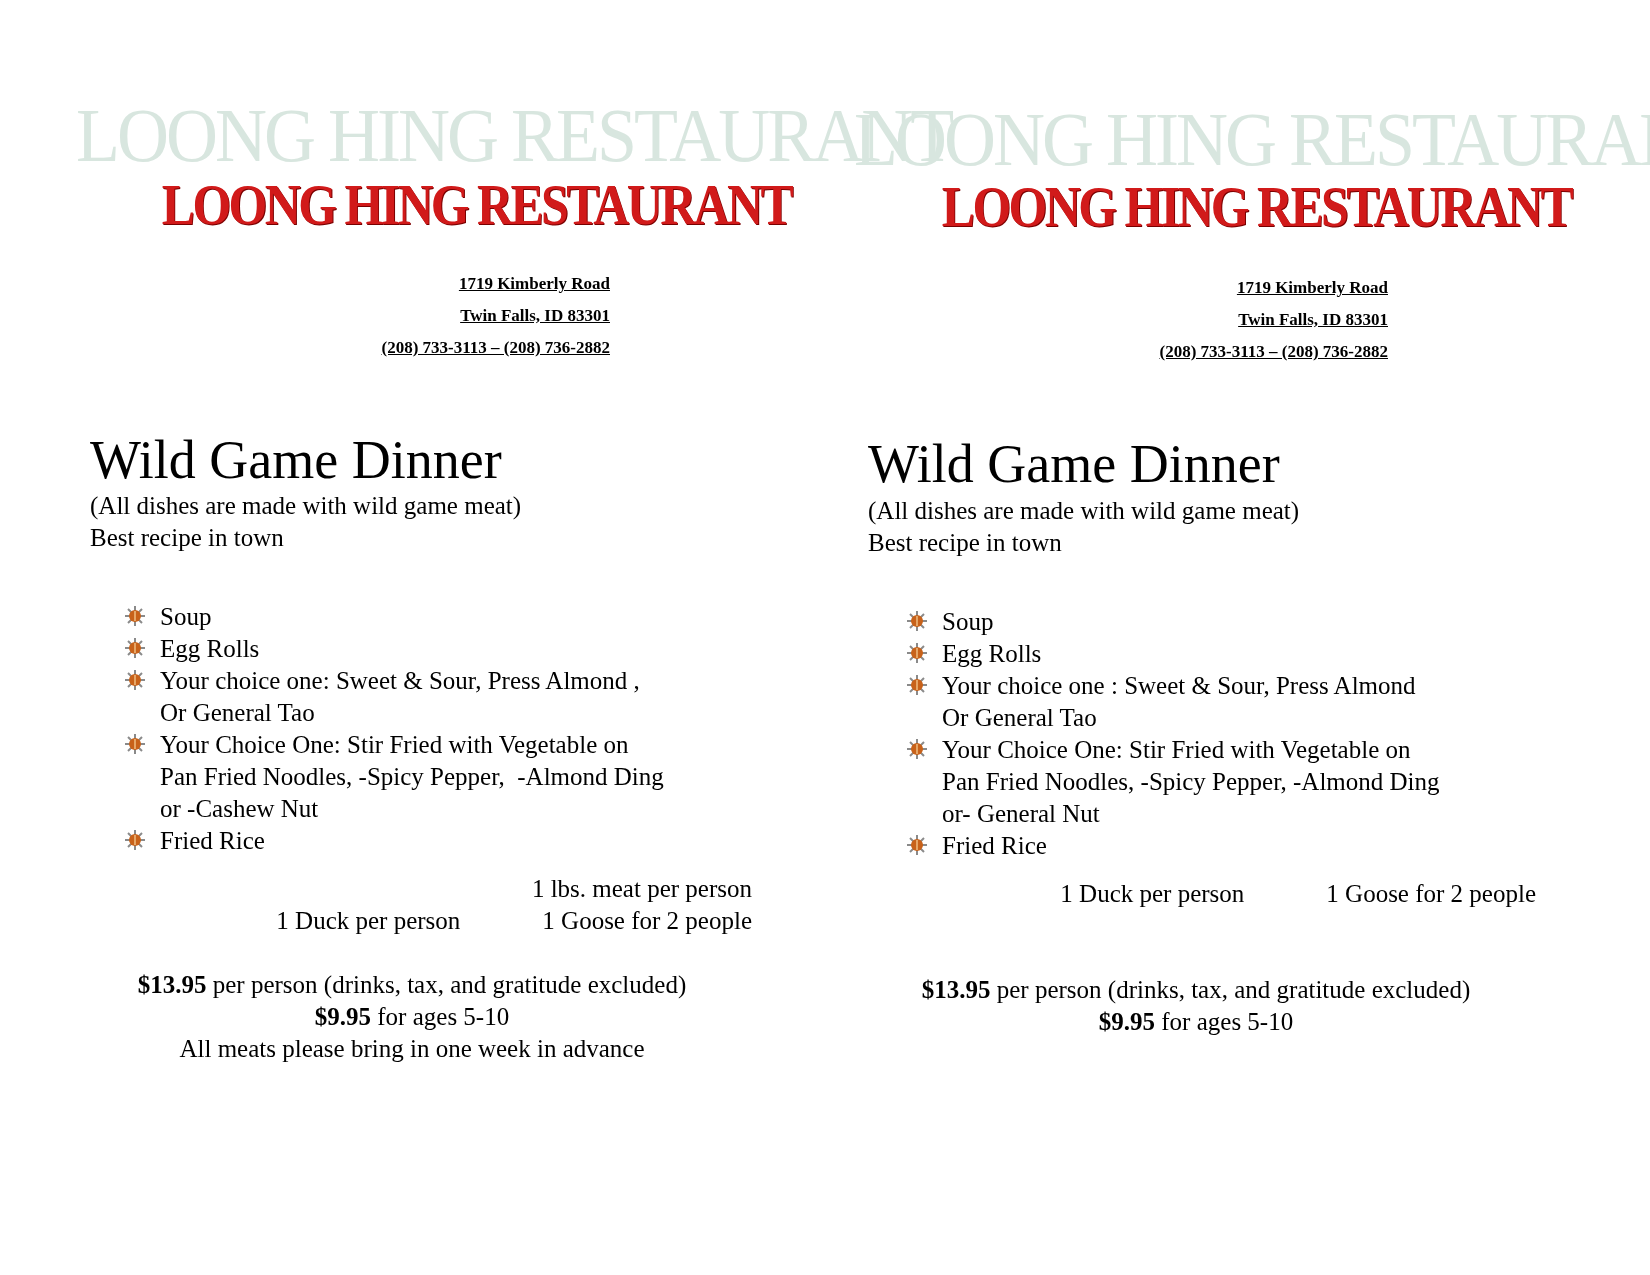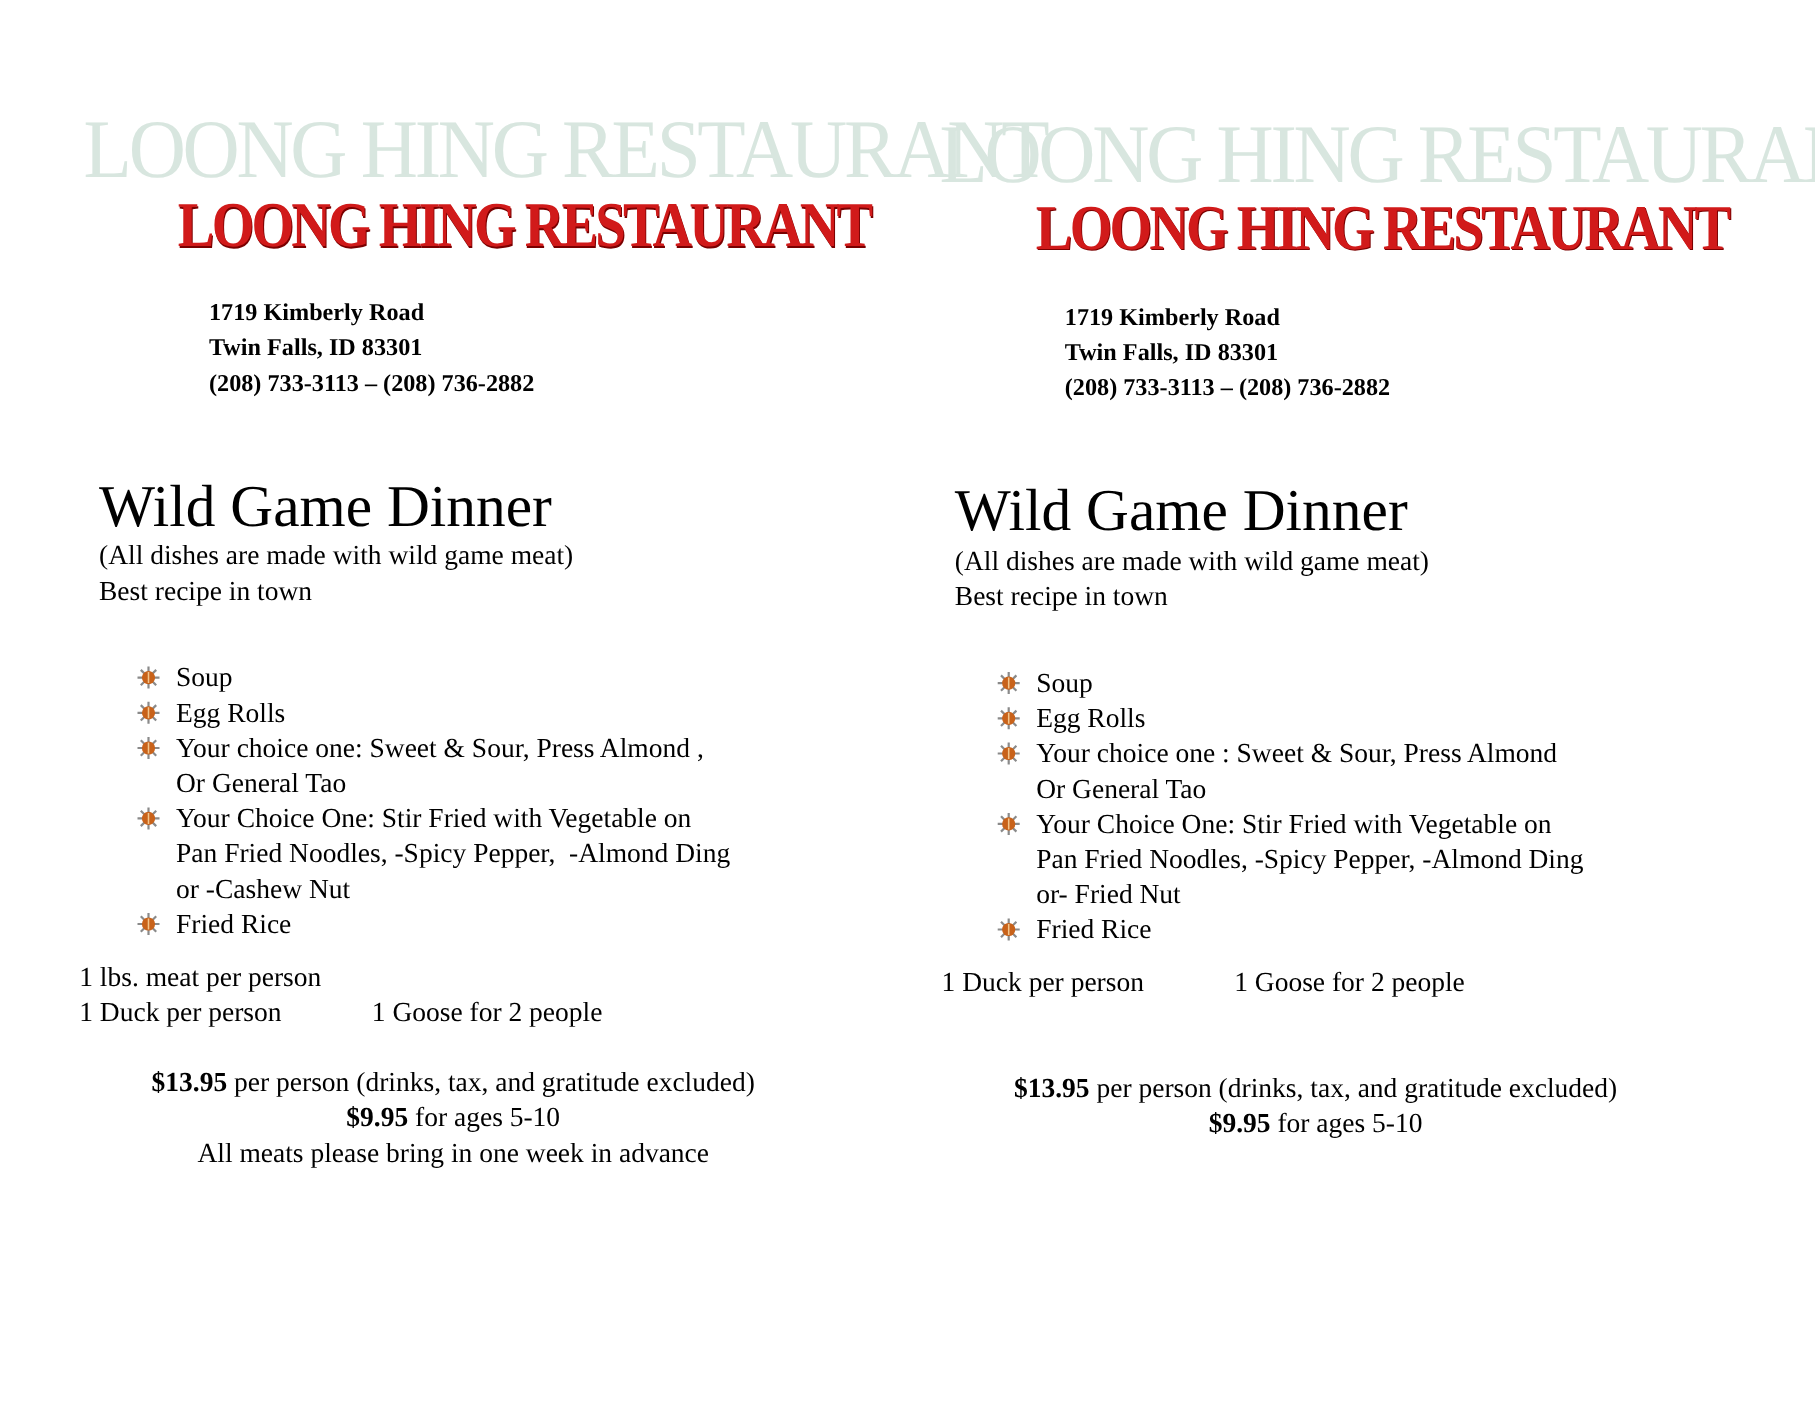--- a/index.html
+++ b/index.html
@@ -8,31 +8,31 @@
     .panel { position: absolute; top: 0; width: 780px; height: 1275px; }
     .panel.left { left: 0; }
     .panel.right { left: 828px; }
     .ghost { position: absolute; top: 100px; left: 76px; width: 640px; text-align: center;
              font-size: 72px; color: #d8e6df; letter-spacing: -3px; transform: scaleY(1.05);
              white-space: nowrap; line-height: 1; }
     .brand { position: absolute; top: 176px; left: 126px; width: 510px; text-align: center;
              font-size: 58px; font-weight: bold; color: #d11a1a; letter-spacing: -3px;
              white-space: nowrap; line-height: 1; transform: scaleX(0.86);
              text-shadow: 1px 1px 0 #7a0000; }
-    .address { position: absolute; top: 268px; left: 190px; width: 420px; text-align: left;
-               font-size: 22px; font-weight: bold; line-height: 32px; }
+    .address { position: absolute; top: 268px; left: 190px; width: 420px; text-align: right;
+               font-size: 17px; font-weight: bold; line-height: 32px; text-decoration: underline; }
     .title { position: absolute; top: 428px; left: 90px; width: 600px; text-align: left;
              font-size: 54px; font-weight: normal; line-height: 64px; }
     .subtitle { position: absolute; top: 490px; left: 90px; width: 600px; 
                 font-size: 25px; line-height: 32px; }
     .menu { position: absolute; top: 585px; left: 108px; width: 620px; margin: 16px; padding: 0; list-style: none; }
     .menu li { position: relative; padding-left: 36px; font-size: 25px; line-height: 32px; }
     .bullet { position: absolute; left: 0; top: 4px; width: 22px; height: 22px; }
     .info { position: absolute; left: 72px; width: 680px; font-size: 25px; line-height: 32px; }
-    .info.portions { top: 873px; }
+    .info.portions { top: 873px; text-align: right; }
     .info.prices { top: 969px; text-align: center; }
     .tab-gap { display: inline-block; width: 82px; }
     .panel.right .ghost { top: 104px; left: 26px; }
     .panel.right .brand { top: 178px; left: 78px; }
     .panel.right .address { top: 272px; left: 140px; }
     .panel.right .title { top: 432px; left: 40px; }
     .panel.right .subtitle { top: 495px; left: 40px; }
     .panel.right .menu { top: 590px; left: 62px; }
     .panel.right .info { left: 28px; }
     .panel.right .info.portions { top: 878px; }
@@ -197,21 +197,21 @@
             <line x1="11" y1="1" x2="11" y2="21"></line>
             <line x1="1" y1="11" x2="21" y2="11"></line>
             <line x1="4" y1="4" x2="18" y2="18"></line>
             <line x1="18" y1="4" x2="4" y2="18"></line>
           </g>
           <circle cx="11" cy="11" r="6" fill="#c8621a"></circle>
           <line x1="11" y1="6" x2="11" y2="16" stroke="#f3c58a" stroke-width="1.4"></line>
         </svg>
       <div>Your Choice One: Stir Fried with Vegetable on</div>
       <div>Pan Fried Noodles, -Spicy Pepper, -Almond Ding</div>
-      <div>or- Fried Nut</div>
+      <div>or- General Nut</div>
     </li>
     <li>
       <svg class="bullet" viewBox="0 0 22 22">
           <g stroke="#8a8a8a" stroke-width="2">
             <line x1="11" y1="1" x2="11" y2="21"></line>
             <line x1="1" y1="11" x2="21" y2="11"></line>
             <line x1="4" y1="4" x2="18" y2="18"></line>
             <line x1="18" y1="4" x2="4" y2="18"></line>
           </g>
           <circle cx="11" cy="11" r="6" fill="#c8621a"></circle>

